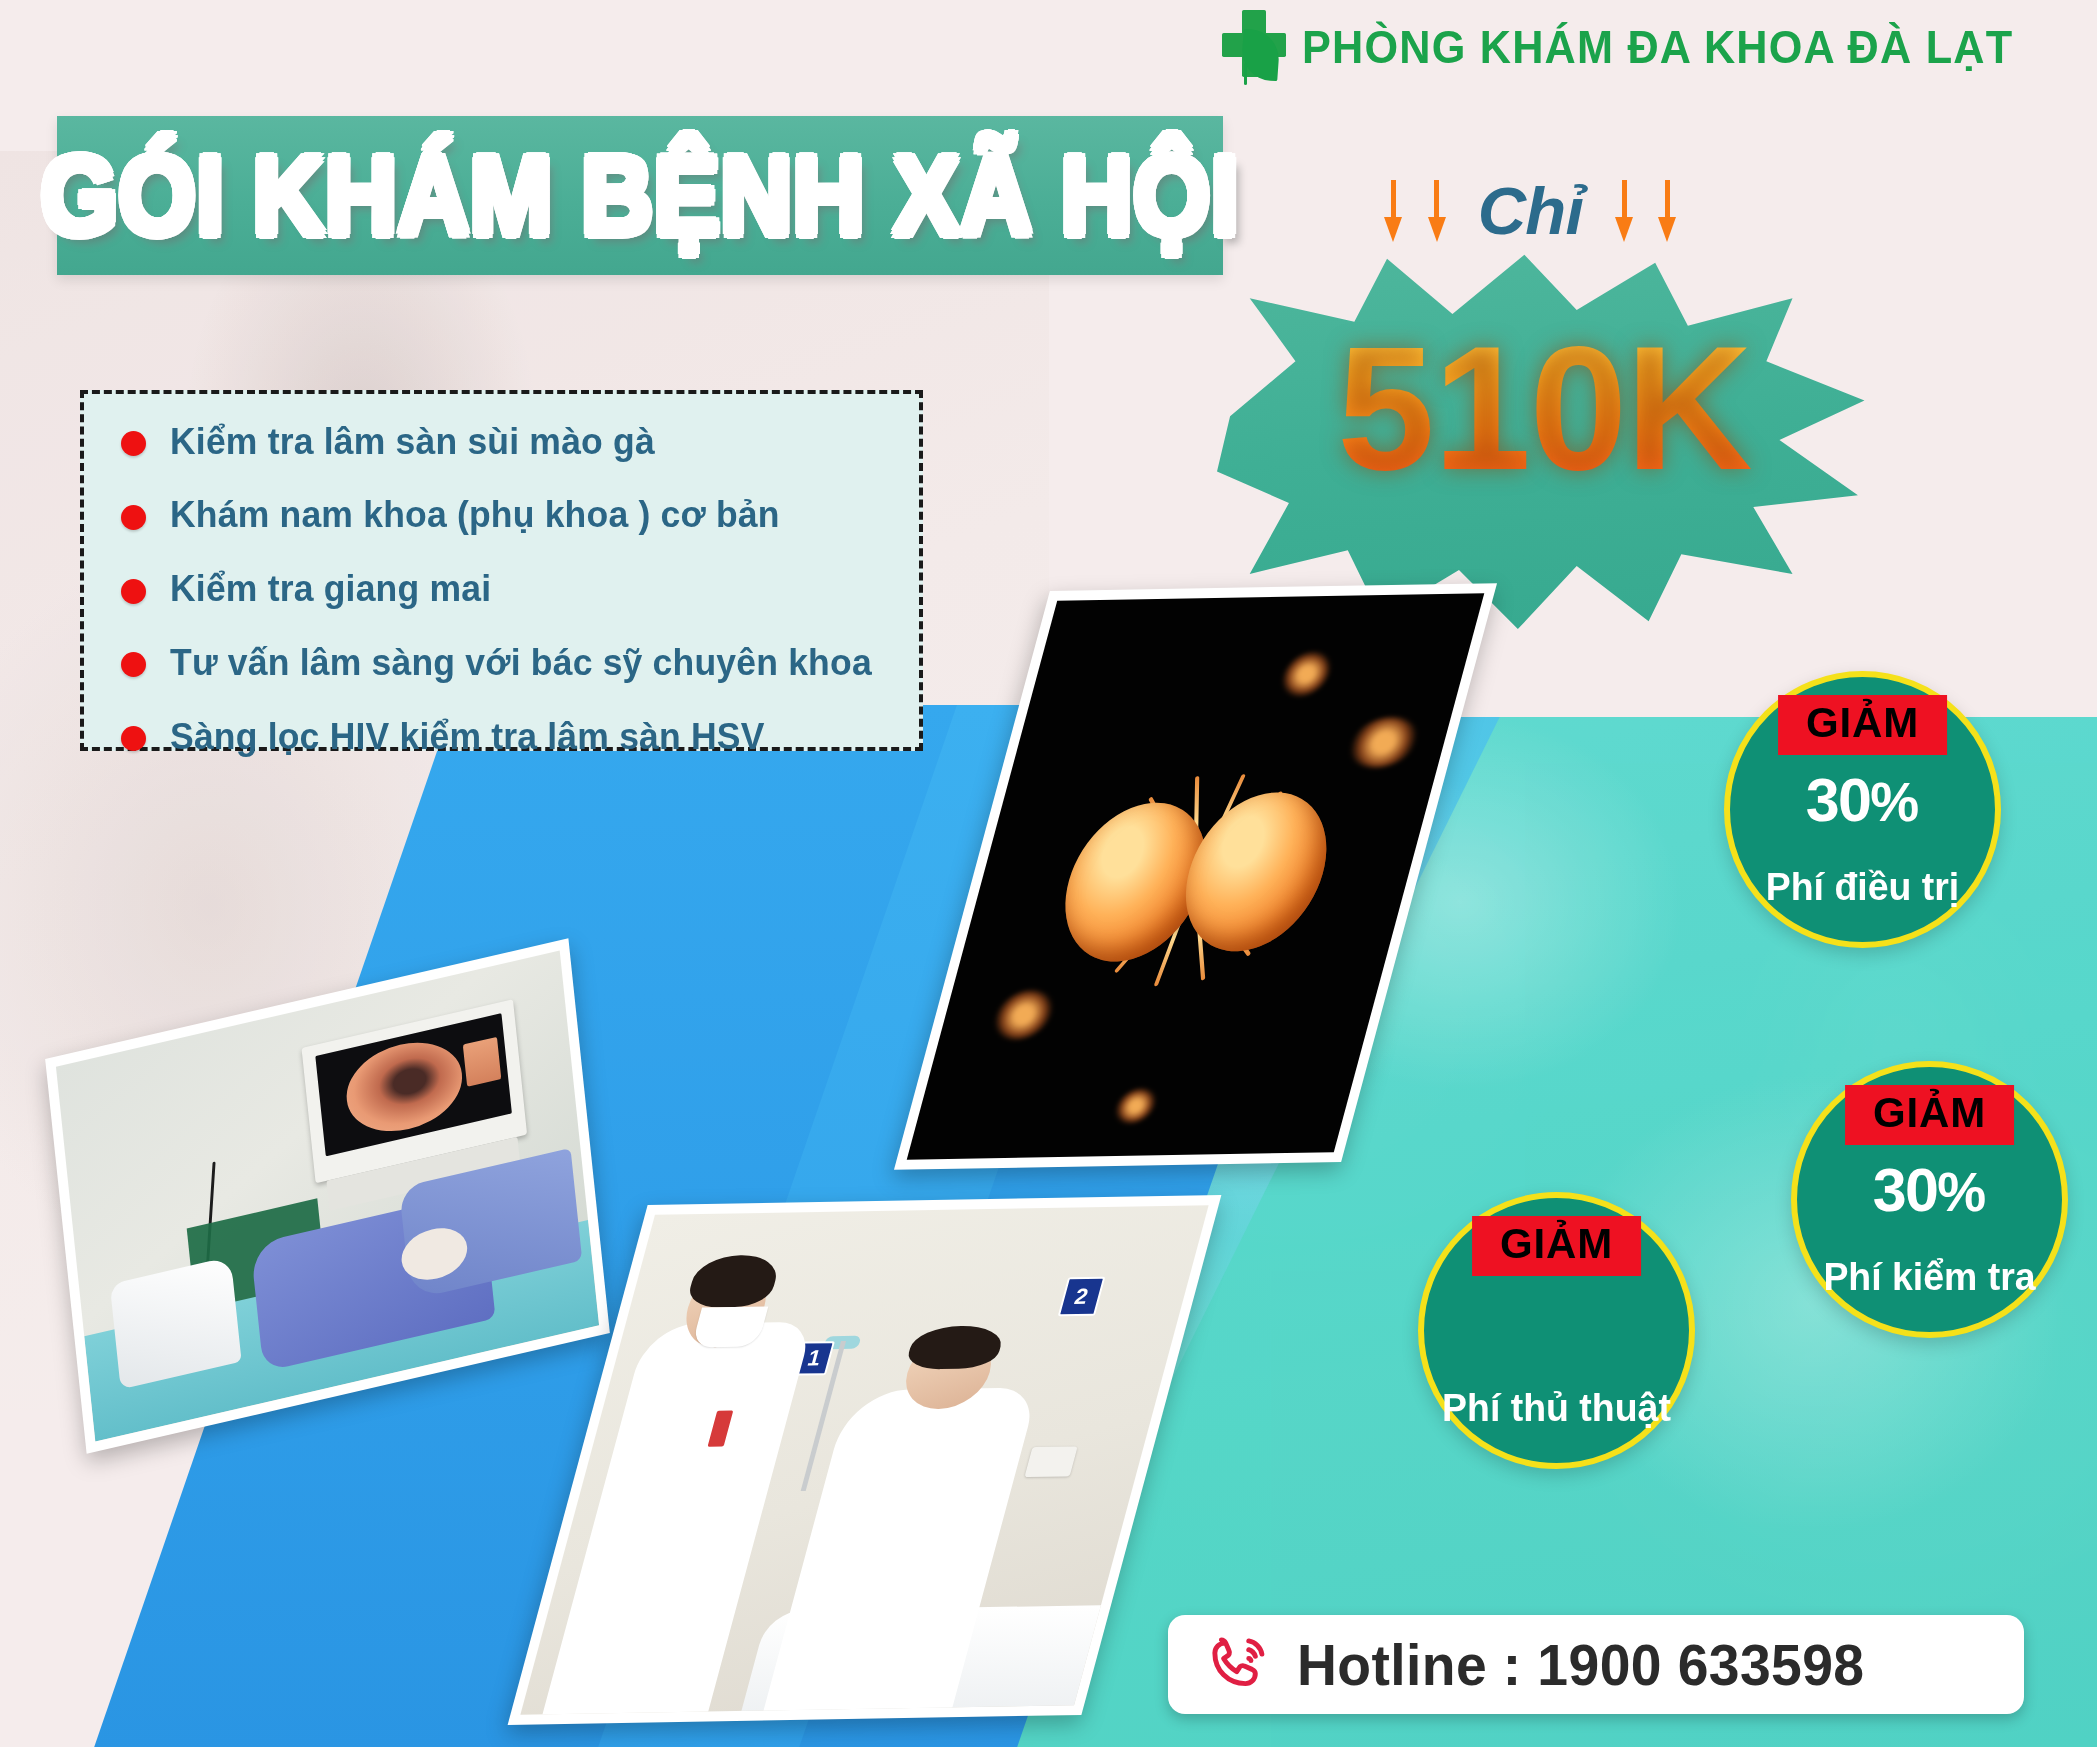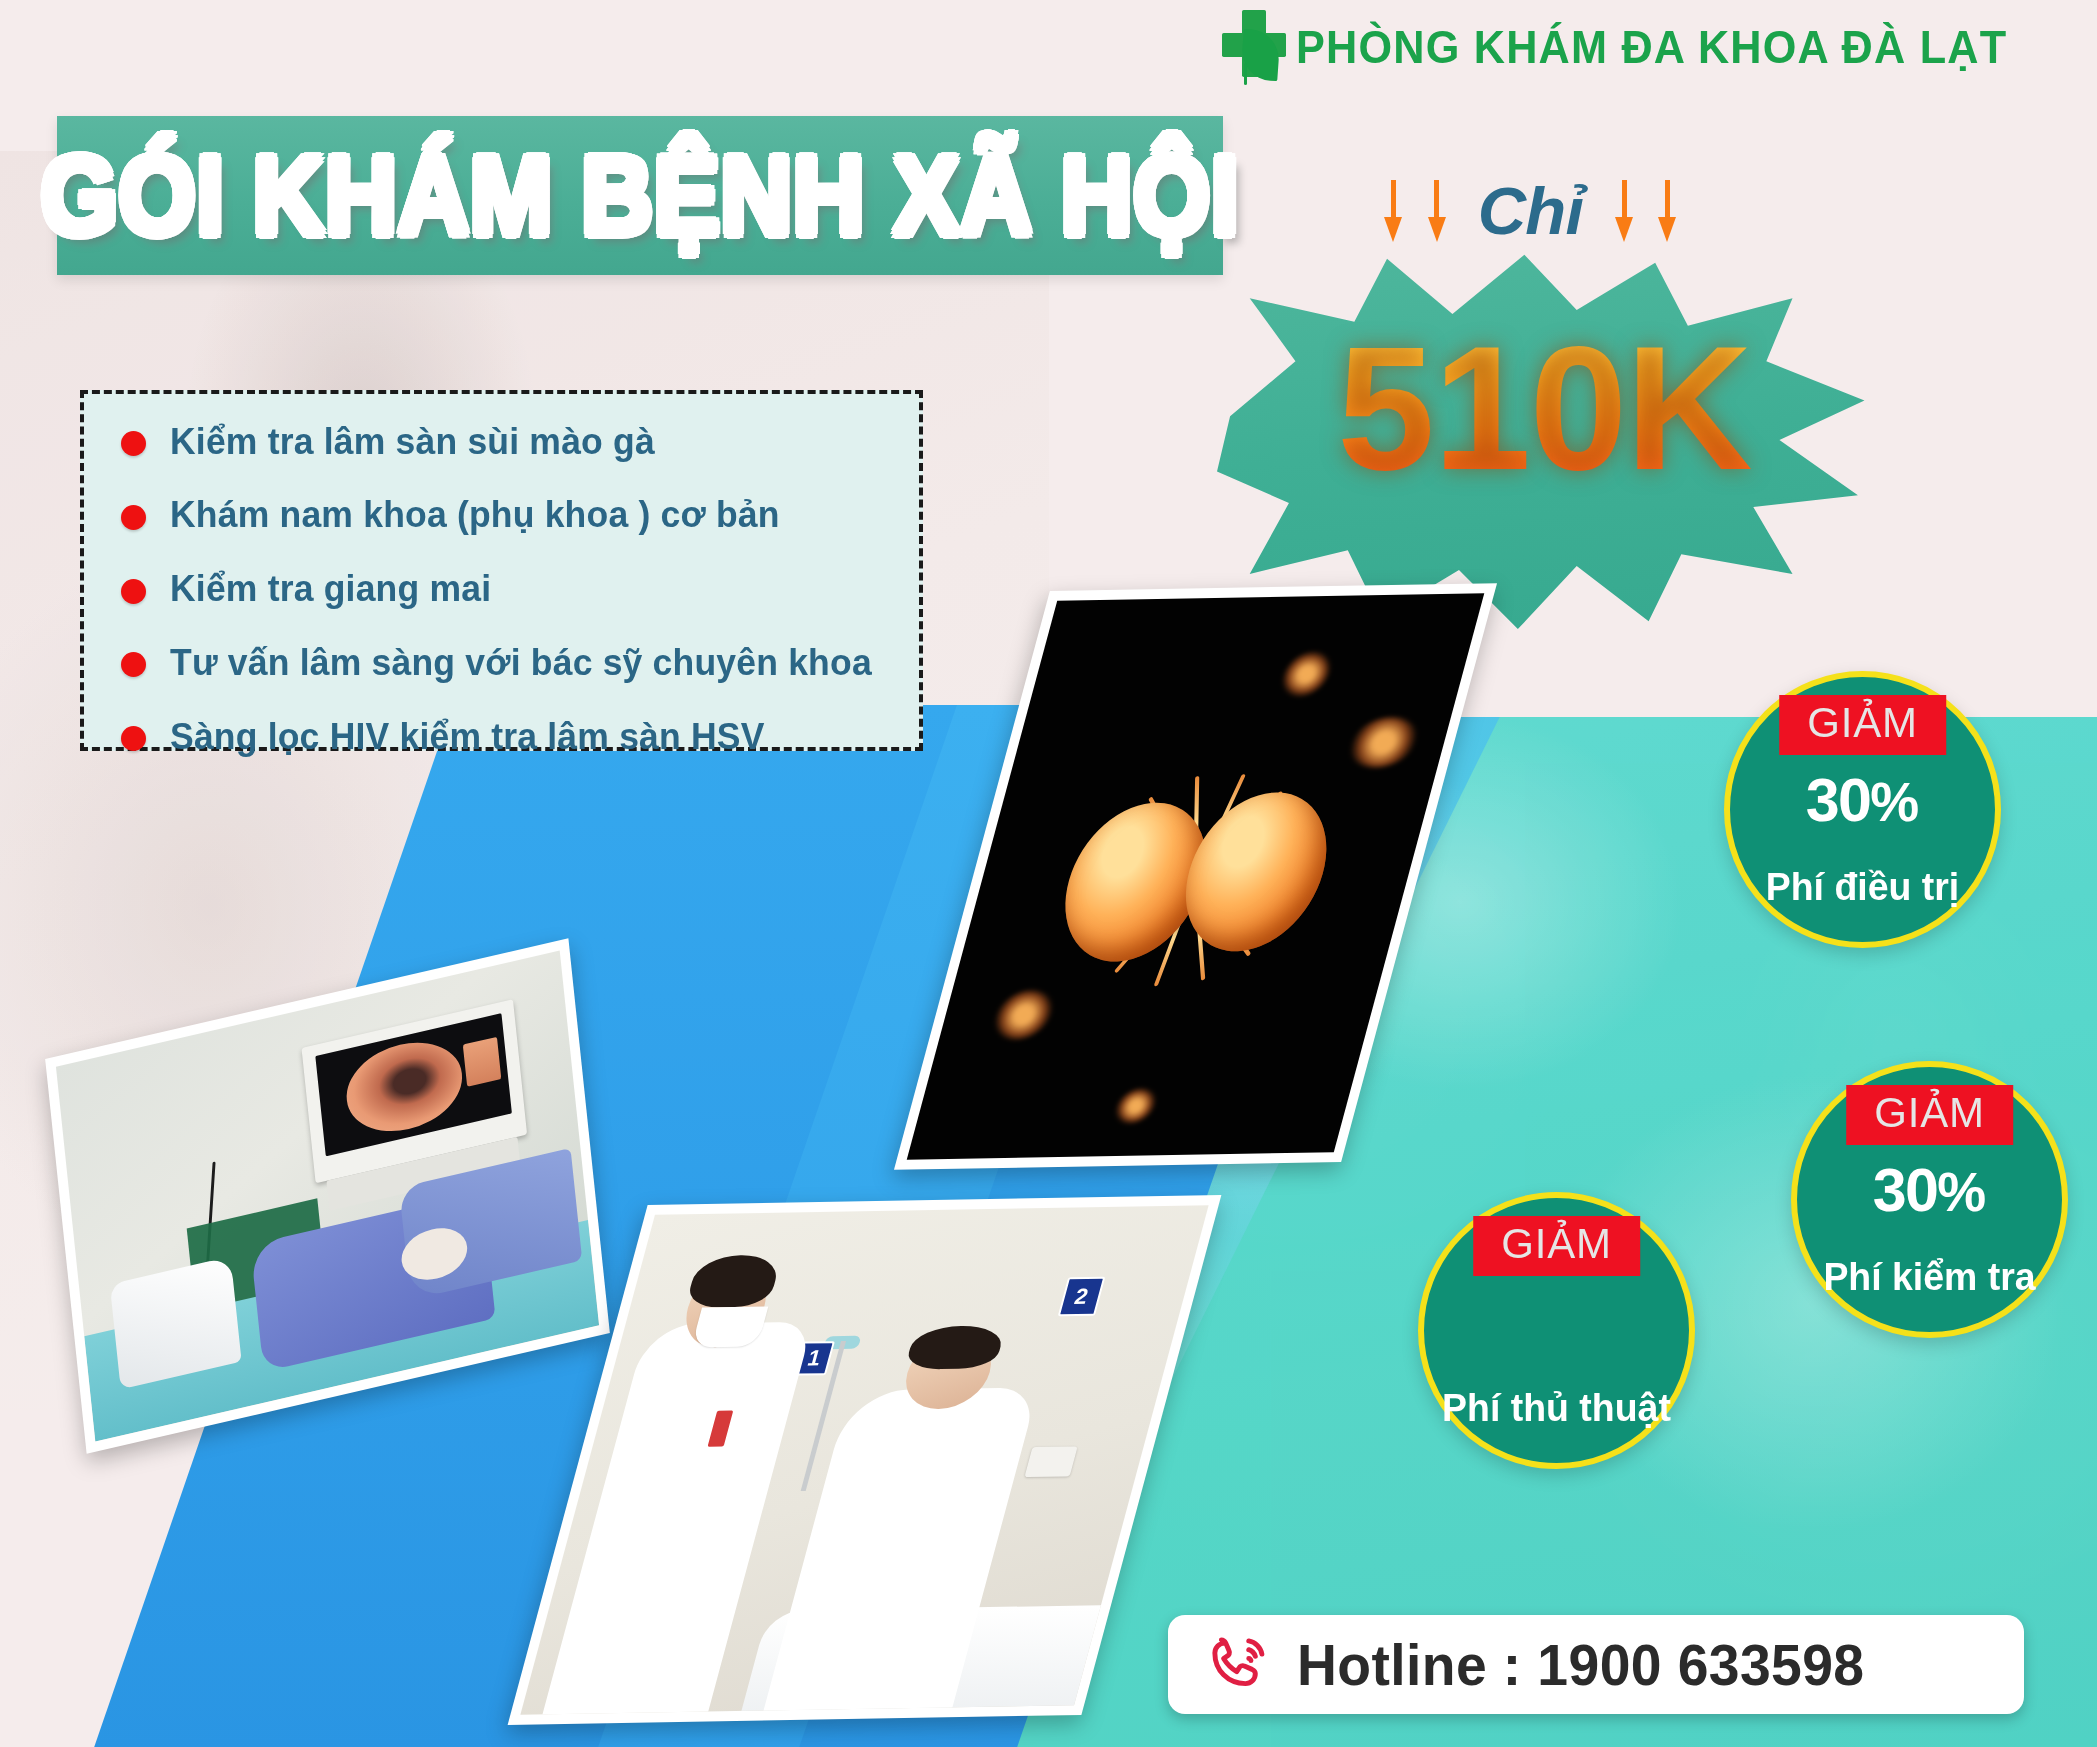--- a/index.html
+++ b/index.html
@@ -62,21 +62,21 @@
   .blue-band-2{
     position:absolute; left:957px; top:705px; width:201px; height:1049px;
     background:linear-gradient(180deg,#3cb0f0 0%, #2f9fe9 100%);
     transform:skewX(-19deg);
     transform-origin: top left;
   }
 
   
   .logo-row{
     position:absolute; left:1217px; top:8.4px;
-    display:flex; align-items:center; gap:7px;
+    display:flex; align-items:center; gap:13px;
   }
   .logo-mark{ position:relative; width:72px; height:77px; }
   .cross-v{ position:absolute; left:25px; top:1.7px; width:23.5px; height:67px; background:#22a24a; border-radius:1.7px;}
   .cross-h{ position:absolute; left:5px; top:25px; width:64px; height:23.5px; background:#22a24a; border-radius:1.7px;}
   .leaf{
     position:absolute; left:25px; top:22px; width:37px; height:50px;
     background:#19a147;
     border-radius:1.7px 30px 1.7px 30px;
     transform:rotate(4deg);
   }
@@ -170,22 +170,22 @@
 
   
   .badge{ position:absolute; width:277px; height:277px; }
   .badge-circle{
     position:absolute; inset:0; border-radius:50%;
     background:#0f9075; border:6.7px solid #f5e11a;
     box-shadow:0 6.7px 17px rgba(0,0,0,.17);
   }
   .badge-giam{
     position:absolute; left:50%; top:23.5px; transform:translateX(-50%);
-    background:#ee1122; color:#e5e5e5;
-    font-size:42px; font-weight:normal; letter-spacing:0.8px;
+    background:#ee1122; color:#000000;
+    font-size:42px; font-weight:bold; letter-spacing:0.8px;
     padding:6.7px 28.5px 10px 28.5px; white-space:nowrap;
     z-index:2; line-height:1.05;
   }
   .badge-pct{
     position:absolute; left:0; right:0; top:99px; text-align:center;
     color:#fff; font-weight:bold; line-height:1; z-index:2;
   }
   .badge-pct .num{ font-size:61px; letter-spacing:-1.7px; }
   .badge-pct .sym{ font-size:55px; }
   .badge-label{

